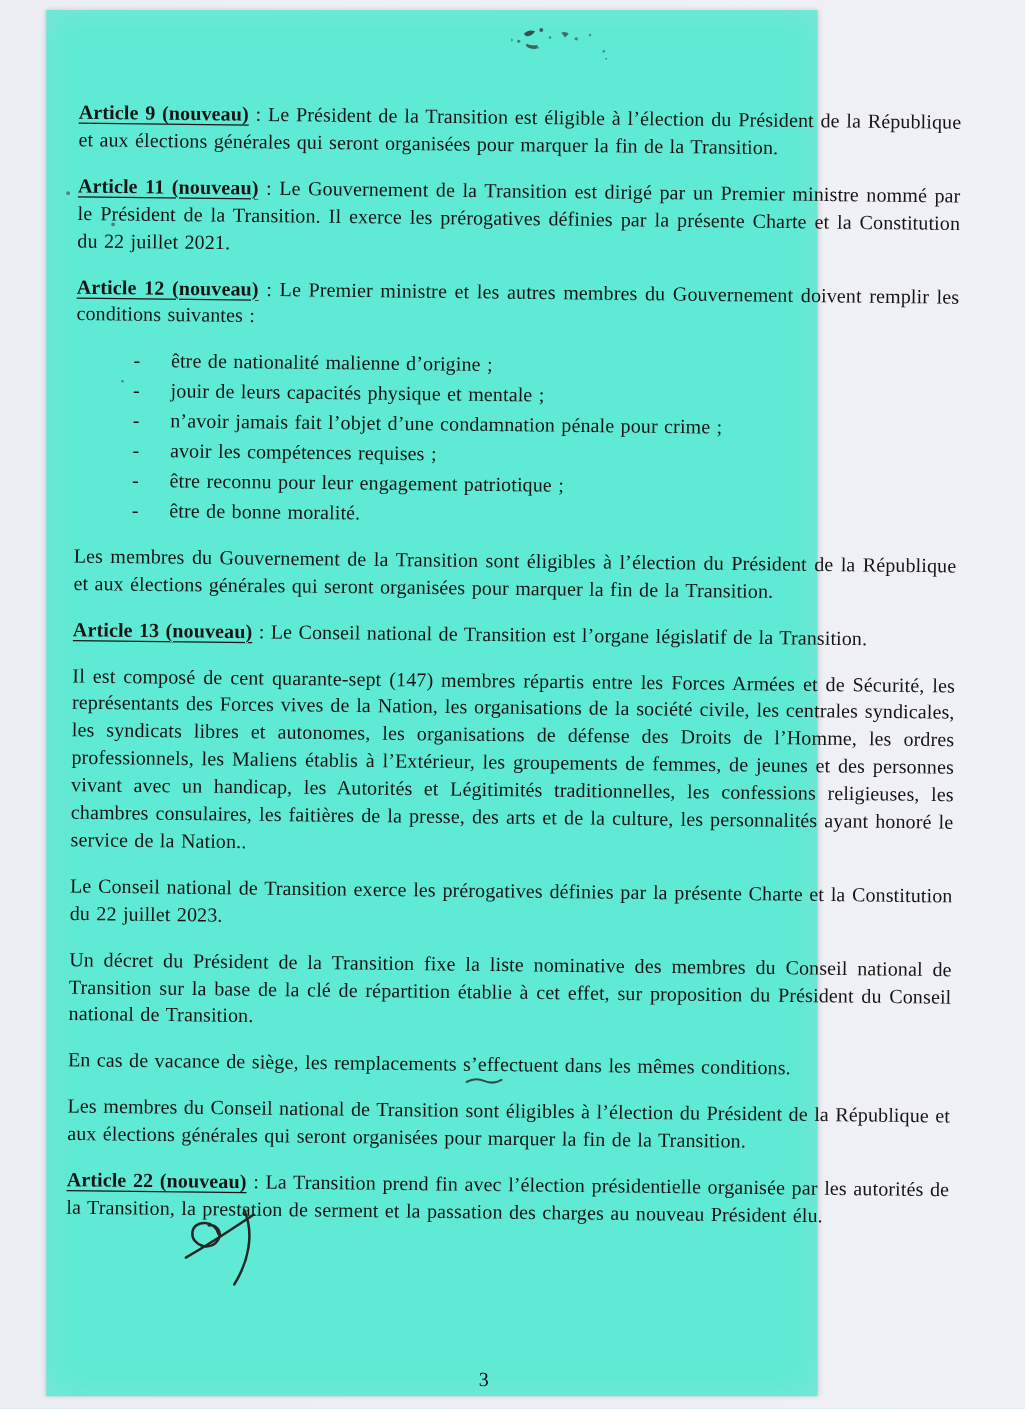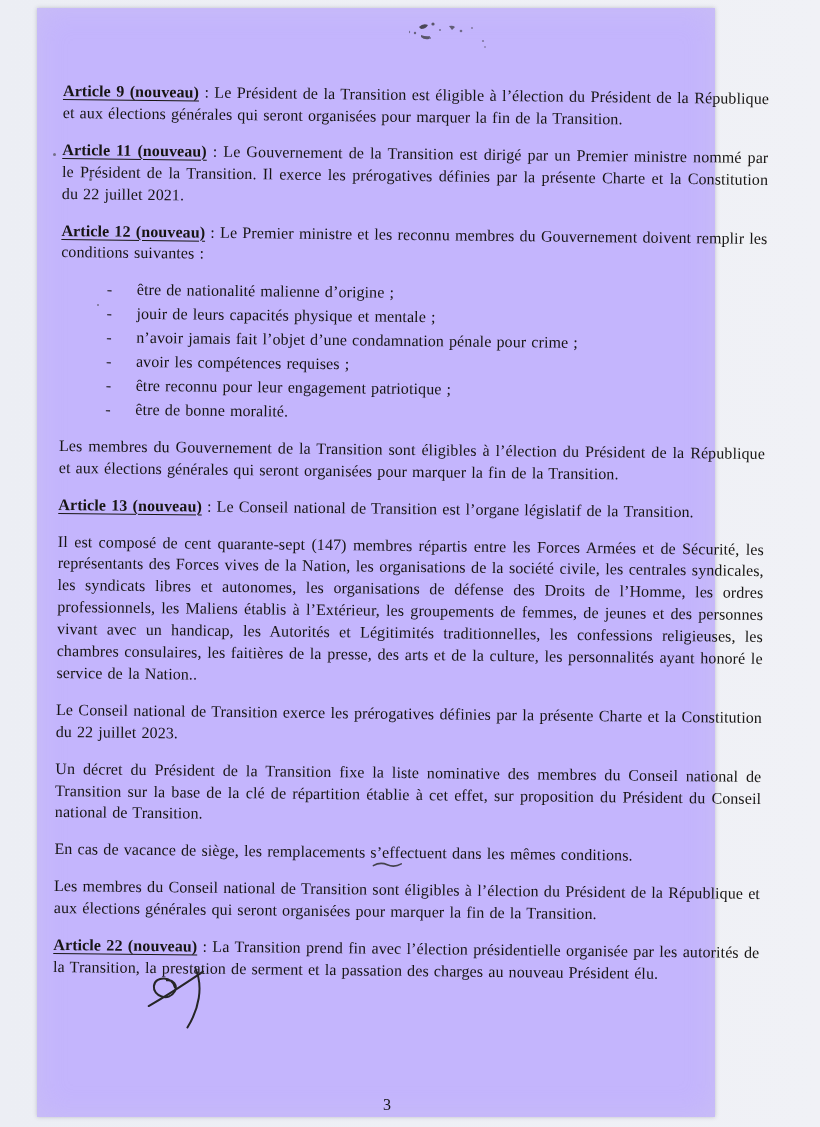--- a/index.html
+++ b/index.html
@@ -5,22 +5,22 @@
   html,body{margin:0;padding:0;}
   body{
     width:820px;height:1127px;
     background:#edeef4;
     position:relative;
     overflow:hidden;
     font-family:"Liberation Serif", serif;
   }
   .scan-bg{position:absolute;inset:0;background:linear-gradient(90deg,#eceef4 0%,#f0f1f6 100%);}
   .page{
-    position:absolute;left:37px;top:8px;width:678px;height:1109px;
-    background:#c4b5fd;
+    position:absolute;left:37px;top:8px;width:617px;height:1109px;
+    background:#5eead4;
     box-shadow:0 0 4px rgba(70,70,95,.28), inset 0 0 30px rgba(220,220,225,.25);
   }
   .content{
     position:absolute;left:22px;top:76px;width:706px;
     color:#171513;
     font-size:16px;line-height:21.9px;
     text-align:justify;
     letter-spacing:.1px;
     word-spacing:1px;
     transform:rotate(.65deg);
@@ -73,21 +73,21 @@
   <span class="speck" style="left:16px;top:145px;width:3px;height:3px;"></span>
   <span class="speck" style="left:52px;top:170px;width:3px;height:3px;"></span>
   <span class="speck" style="left:60px;top:296px;width:2px;height:2px;"></span>
 
   <div class="content">
 
     <p class="para"><span class="art">Article 9 (nouveau)</span><span> : </span><span>Le Président de la Transition est éligible à l’élection du Président de la République et aux élections générales qui seront organisées pour marquer la fin de la Transition.</span></p>
 
     <p class="para"><span class="art">Article 11 (nouveau)</span><span> : </span><span>Le Gouvernement de la Transition est dirigé par un Premier ministre nommé par le Président de la Transition. Il exerce les prérogatives définies par la présente Charte et la Constitution du 22 juillet 2021.</span></p>
 
-    <p class="para"><span class="art">Article 12 (nouveau)</span><span> : </span><span>Le Premier ministre et les reconnu membres du Gouvernement doivent remplir les conditions suivantes :</span></p>
+    <p class="para"><span class="art">Article 12 (nouveau)</span><span> : </span><span>Le Premier ministre et les autres membres du Gouvernement doivent remplir les conditions suivantes :</span></p>
 
     <div class="conds">
       <div class="cond">
           <span class="dash">-</span>
           <span class="cond-text">être de nationalité malienne d’origine ;</span>
         </div>
       <div class="cond">
           <span class="dash">-</span>
           <span class="cond-text">jouir de leurs capacités physique et mentale ;</span>
         </div>

